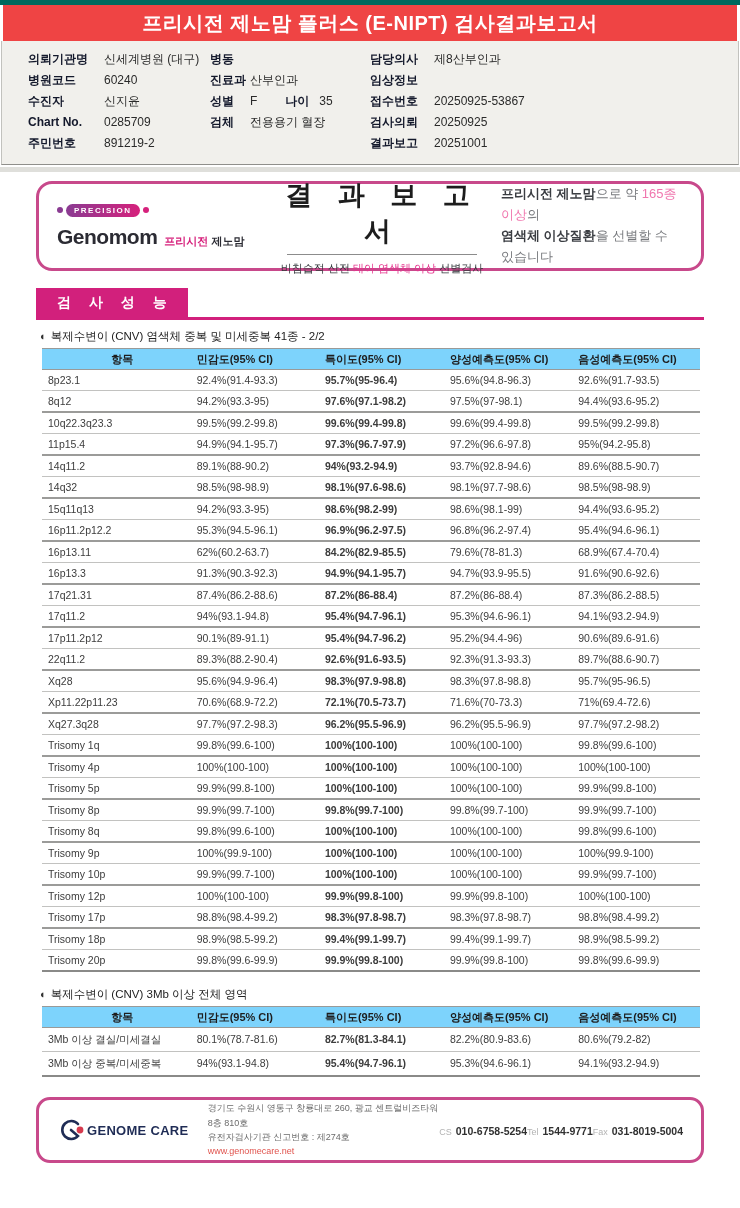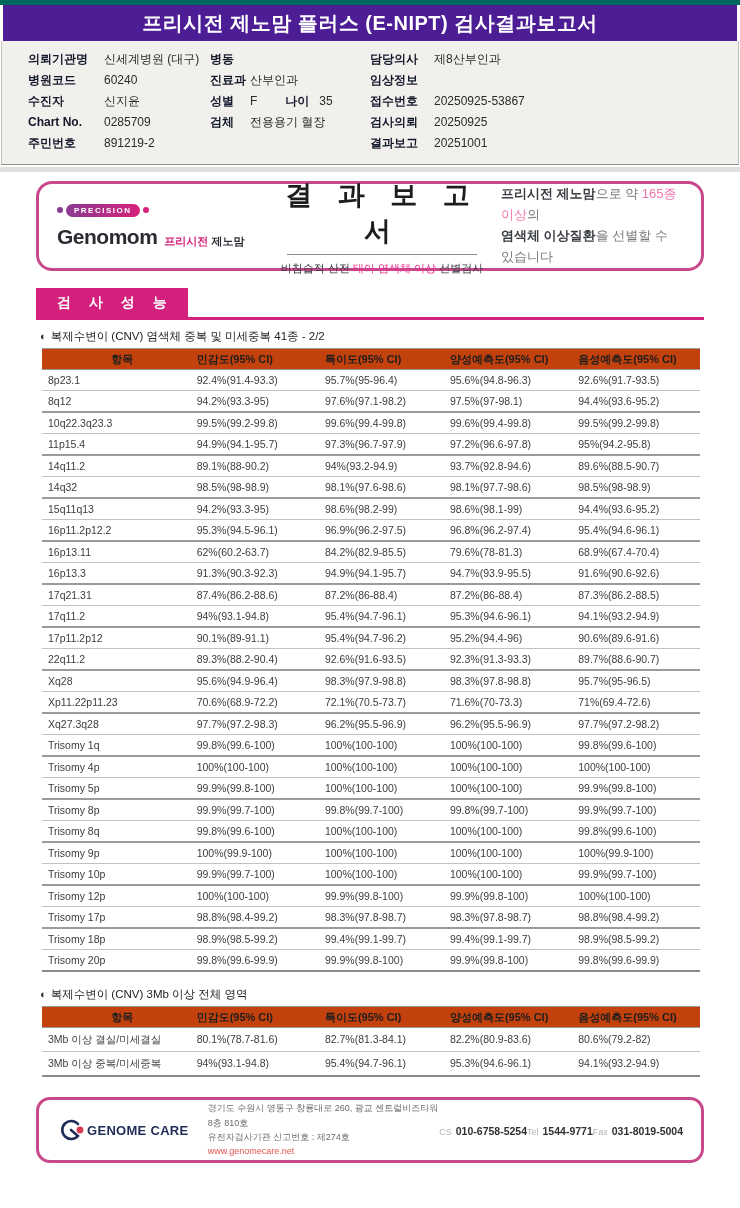--- a/index.html
+++ b/index.html
@@ -1,21 +1,21 @@
 <!DOCTYPE html>
 <html><head>
 <meta charset="utf-8">
 <style>
   * { box-sizing: border-box; margin: 0; padding: 0; }
   html, body { width: 740px; height: 1208px; overflow: hidden; background: #fff;
     font-family: "Liberation Sans", sans-serif; }
 
   
   .top-strip { height: 5px; background: #00695E; }
-  .main-header { margin: 0 3px; height: 36px; background: #4c1d95; color: #fff;
+  .main-header { margin: 0 3px; height: 36px; background: #ef4444; color: #fff;
     text-align: center; font-size: 20px; font-weight: bold; line-height: 36px; letter-spacing: 0.5px; }
 
   
   .info-panel { margin: 0 1px; background: #F1F0EC; border: 1px solid #C2C2BE; border-top: none;
     border-bottom: 1px solid #8F8F8B; display: flex; padding: 8px 0 10px 0; }
   .info-band { height: 5px; background: #DFDFDB; margin-top: 2px; }
   .info-col { }
   .col1 { width: 208px; padding-left: 26px; }
   .col2 { width: 158px; }
   .col3 { flex: 1; padding-left: 2px; }
@@ -56,30 +56,30 @@
     font-weight: bold; letter-spacing: 7px; padding: 6px 14px 5px 21px; }
 
   
   .caption { margin: 9px 40px 4px; font-size: 11.5px; color: #222; }
   .caption .half-icon { font-size: 11px; color: #333; margin-right: 4px; }
   .caption2 { margin-top: 15px; }
 
   
   table.perf { width: 658px; margin: 2px 40px 0 42px; border-collapse: collapse;
     font-size: 10.5px; color: #3C3C3C; table-layout: fixed; }
-  table.perf thead th { background: #c2410c; color: #1E1E1E; font-size: 11px; font-weight: bold;
+  table.perf thead th { background: #7dd3fc; color: #1E1E1E; font-size: 11px; font-weight: bold;
     height: 21px; border-top: 1px solid #9A9A98; border-bottom: 1px solid #9A9A98; text-align: left; }
   table.perf thead th.c0 { text-align: center; }
   table.perf tbody td { height: 20px; line-height: 20px; border-bottom: 1px solid #C2C2C0;
     white-space: nowrap; overflow: hidden; }
   table.perf tbody tr:nth-child(even) td { border-bottom: 2px solid #9B9B99; }
   table.perf tbody tr:last-child td { border-bottom: 2px solid #8A8A88; }
   .c0 { width: 23.5%; padding-left: 6px; }
   .c1 { width: 19.5%; }
-  .c2 { width: 19%; }
+  .c2 { width: 19%; font-weight: bold; }
   .c3 { width: 19.5%; }
   .c4 { width: 18.5%; }
   table.perf2 tbody td { height: 23px; line-height: 23px; }
 
   
   .footer-box { margin: 20px 36px 0; height: 66px; border: 3px solid #C8498B; border-radius: 14px;
     display: flex; align-items: center; padding: 0 18px; }
   .gc-logo { display: flex; align-items: center; width: 178px; }
   .gc-name { font-size: 13px; font-weight: bold; color: #1F2C55; letter-spacing: 0.3px; }
   .gc-addr { font-size: 9px; color: #6B6B6B; line-height: 1.6; }

